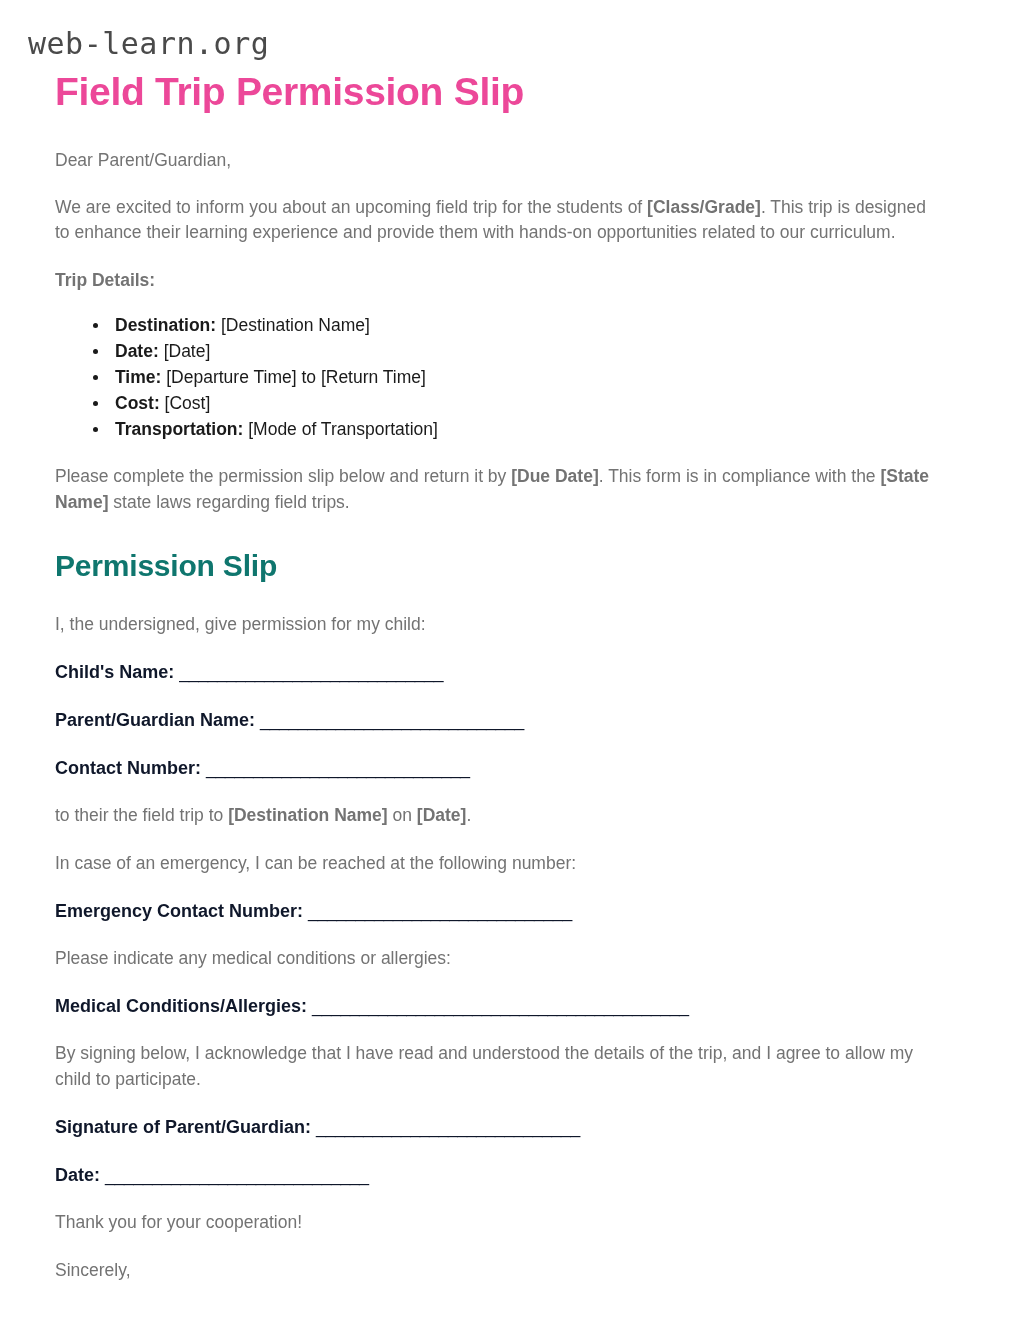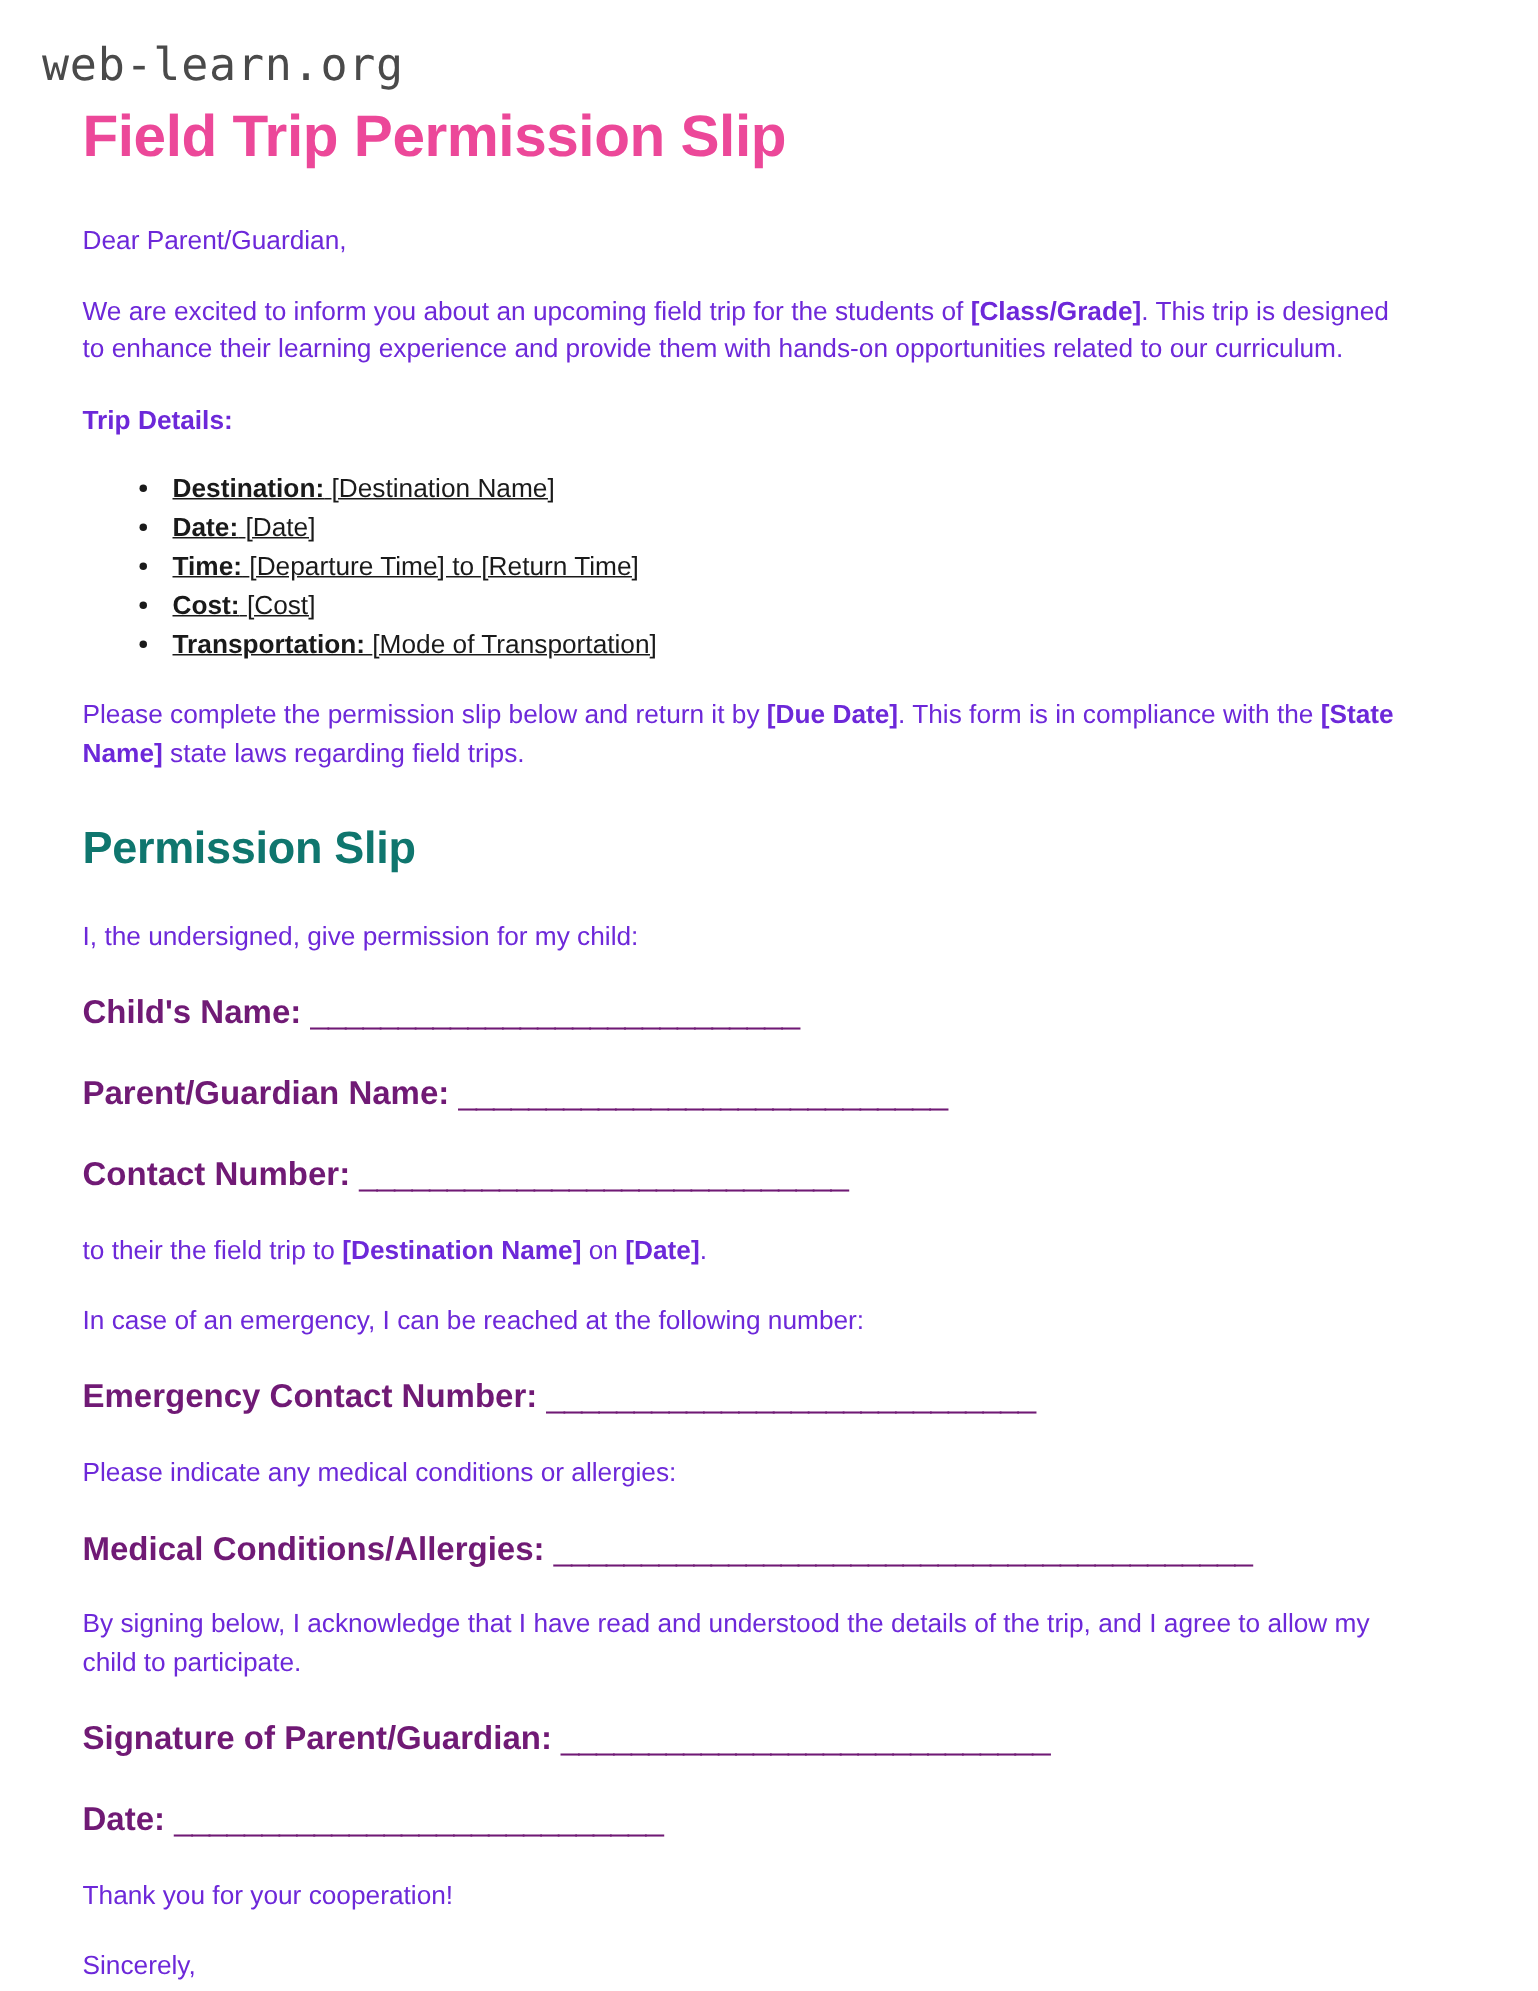--- a/index.html
+++ b/index.html
@@ -53,47 +53,46 @@
     font-weight: bold;
     line-height: 1.15;
     margin: 34px 0 28px 0;
     letter-spacing: -0.2px;
     color: #0f766e;
   }
   p.para {
     font-size: 17.5px;
     line-height: 1.45;
     margin: 0 0 22px 0;
-    color: #6d28d9;
+    color: #737373;
   }
   p.para.tight {
     margin-bottom: 20px;
   }
   p.label-line {
-    font-size: 22px;
+    font-size: 18px;
     line-height: 1.45;
     margin: 0 0 22px 0;
-    color: #701a75;
+    color: #0f172a;
   }
   .bold {
     font-weight: bold;
   }
   ul.trip-list {
     margin: 0 0 22px 0;
     padding: 0 0 0 38px;
     list-style: none;
   }
   ul.trip-list li {
     font-size: 17.5px;
     line-height: 1.43;
     margin: 0 0 1px 0;
     position: relative;
     padding-left: 22px;
     color: #1a1a1a;
-    text-decoration: underline;
   }
   ul.trip-list li::before {
     content: "";
     position: absolute;
     left: 0;
     top: 10px;
     width: 5px;
     height: 5px;
     border-radius: 50%;
     background: #1a1a1a;

